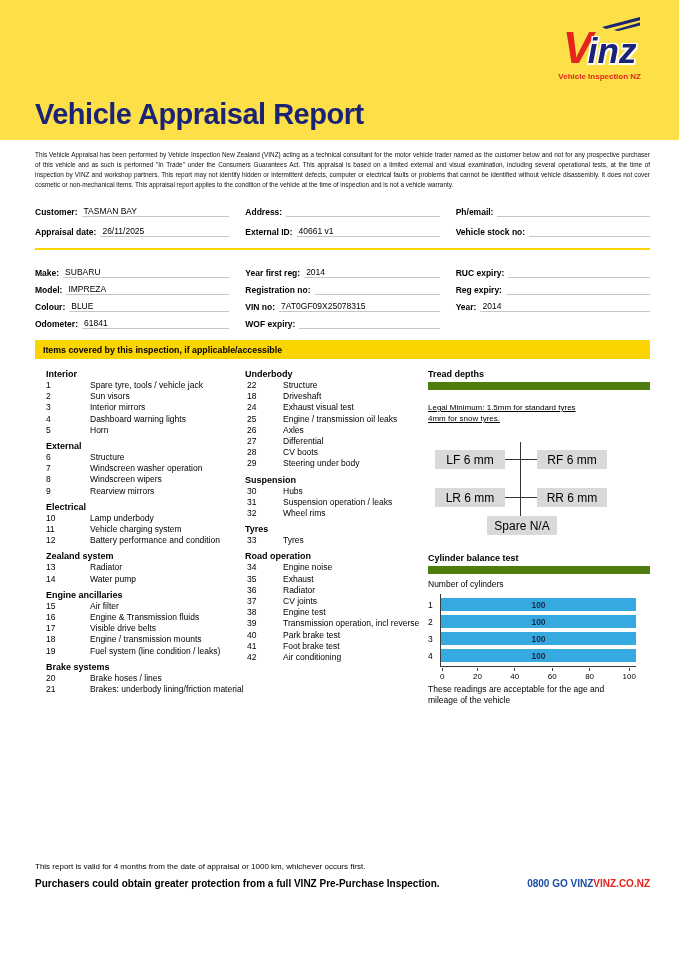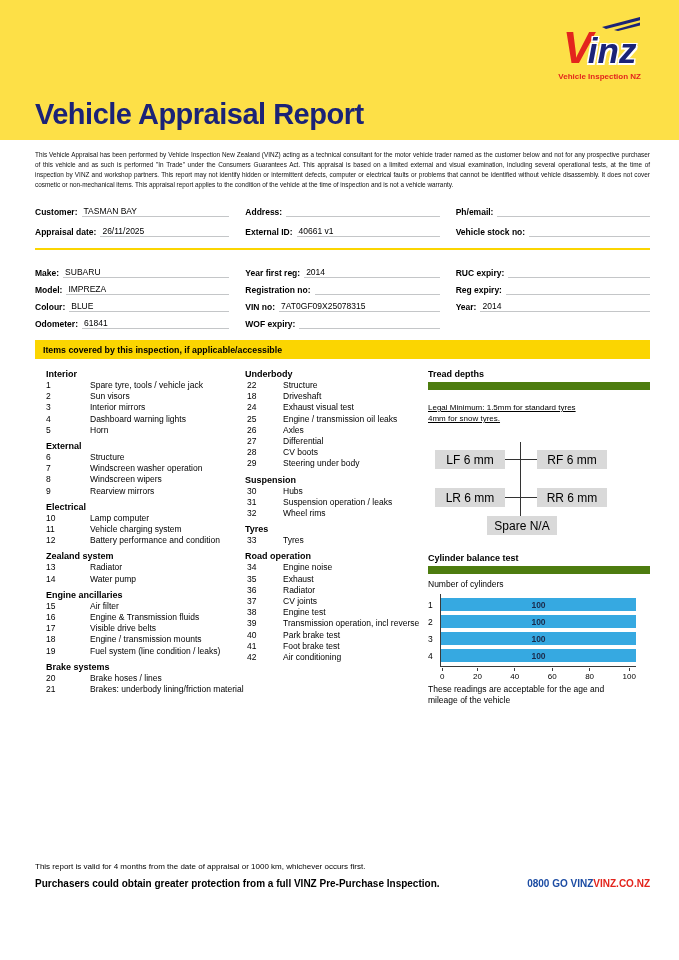--- a/index.html
+++ b/index.html
@@ -228,21 +228,21 @@
               <span class="chk-label">Rearview mirrors</span>
             </div>
             </div>
         </div>
           <div class="chk-block">
           <div class="chk-header">Electrical</div>
           <div>
 
           <div class="chk-row">
               <span class="chk-num">10</span>
-              <span class="chk-label">Lamp computer</span>
+              <span class="chk-label">Lamp underbody</span>
             </div>
               <div class="chk-row">
               <span class="chk-num">11</span>
               <span class="chk-label">Vehicle charging system</span>
             </div>
               <div class="chk-row">
               <span class="chk-num">12</span>
               <span class="chk-label">Battery performance and condition</span>
             </div>
             </div>

